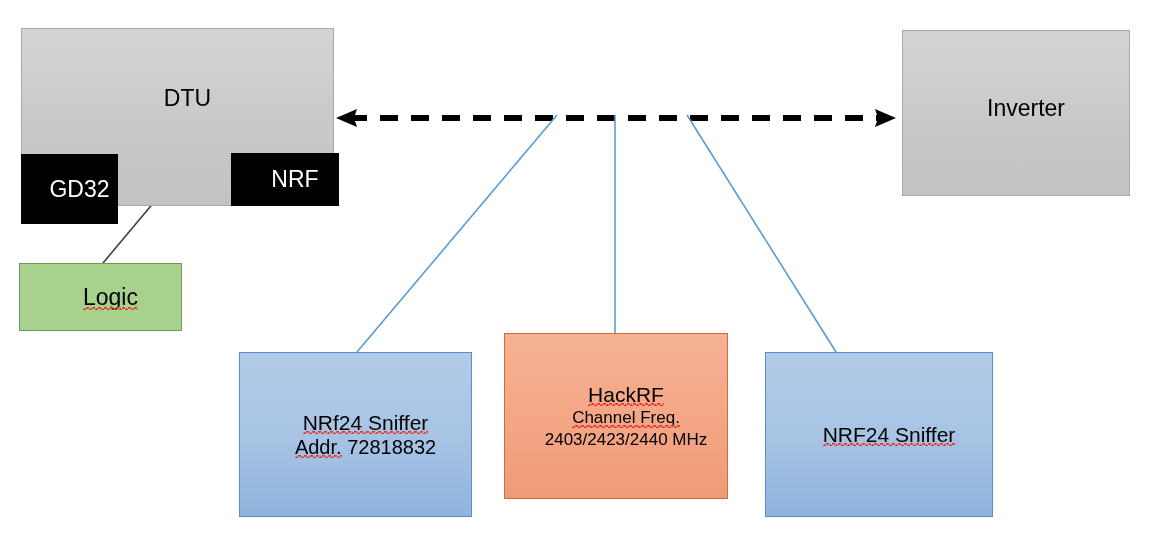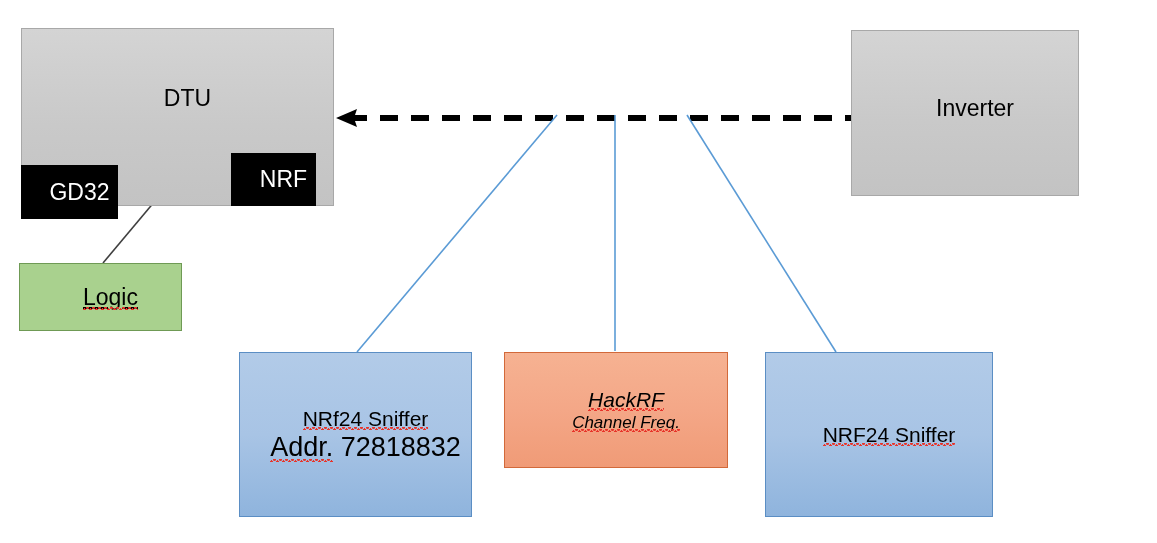--- a/index.html
+++ b/index.html
@@ -15,59 +15,59 @@
        align-items:center;justify-content:center;text-align:center;padding-left:20px;}
 
   
   .device{
     background:linear-gradient(180deg,#d4d4d4 0%,#c9c9c9 55%,#c3c3c3 100%);
     border:1px solid #a8a8a8;
     color:#000;
   }
   #dtu-box{left:21px;top:28px;width:313px;height:178px;justify-content:flex-start;}
   #dtu-text{margin-top:56px;line-height:1.18;font-size:23px;}
-  #inverter-box{left:851px;top:30px;width:228px;height:166px;}
+  #inverter-box{left:902px;top:30px;width:228px;height:166px;}
   #inverter-text{line-height:1.18;font-size:23px;margin-top:-8px;}
   
   .sq{
     position:relative;display:inline-block;
   }
   .sq::after{
     content:"";position:absolute;left:0;right:0;bottom:1px;height:3px;
     background-image:
       radial-gradient(circle at 1.5px 2.6px, #e8342a 1.25px, rgba(232,52,42,0) 1.5px),
       radial-gradient(circle at 4.5px 0.6px, #e8342a 1.25px, rgba(232,52,42,0) 1.5px);
     background-size:6px 3px;background-repeat:repeat-x;
   }
 
   
   .chip{background:#000;border:0;color:#fff;font-size:23px;}
-  #gd32-box{left:21px;top:165px;width:97px;height:54px;}
-  #nrf-box{left:231px;top:153px;width:85px;height:53px;}
+  #gd32-box{left:21px;top:154px;width:97px;height:70px;}
+  #nrf-box{left:231px;top:153px;width:108px;height:53px;}
 
   
   #logic-box{
     left:19px;top:263px;width:163px;height:68px;
-    background:#a9d18e;border:1px solid #6f9a55;color:#000;font-size:23px;text-decoration:underline;
+    background:#a9d18e;border:1px solid #6f9a55;color:#000;font-size:23px;
   }
 
   
   .sniffer{
     background:linear-gradient(180deg,#b2cbe8 0%,#a8c4e5 50%,#8fb4dd 100%);
     border:1px solid #5b8ec4;color:#000;
   }
   #sniffer-left{left:239px;top:352px;width:233px;height:165px;}
   #sniffer-right{left:765px;top:352px;width:228px;height:165px;}
   #hackrf-box{
-    left:504px;top:352px;width:224px;height:116px;
+    left:504px;top:333px;width:224px;height:166px;
     background:linear-gradient(180deg,#f6b292 0%,#f4a787 50%,#f09b77 100%);
-    border:1px solid #d2693a;color:#000;font-style:italic;
+    border:1px solid #d2693a;color:#000;
   }
   .l1{font-size:21px;line-height:1.2;}
-  .l2{font-size:27px;line-height:1.2;}
+  .l2{font-size:20px;line-height:1.2;}
   .small{font-size:17px;line-height:1.25;}
 
   
   #wires{position:absolute;left:0;top:0;width:1157px;height:543px;pointer-events:none;}
 
   .bind-line{white-space:nowrap;}
 </style>
 </head>
 <body>
 
@@ -119,19 +119,20 @@
   </div>
 
   <div class="box sniffer" id="sniffer-left">
     <div class="l1 bind-line"><span class="sq">NRf24 Sniffer</span></div>
     <div class="l2 bind-line"><span class="sq">Addr.</span> <span>72818832</span></div>
   </div>
 
   <div class="box" id="hackrf-box">
     <div class="l1 bind-line"><span class="sq">HackRF</span></div>
     <div class="small bind-line"><span class="sq">Channel Freq.</span></div>
+    <div class="small bind-line">2403/2423/2440 MHz</div>
   </div>
 
   <div class="box sniffer" id="sniffer-right">
     <div class="l1 bind-line"><span class="sq">NRF24 Sniffer</span></div>
   </div>
 
 </div>
 
 </body></html>

